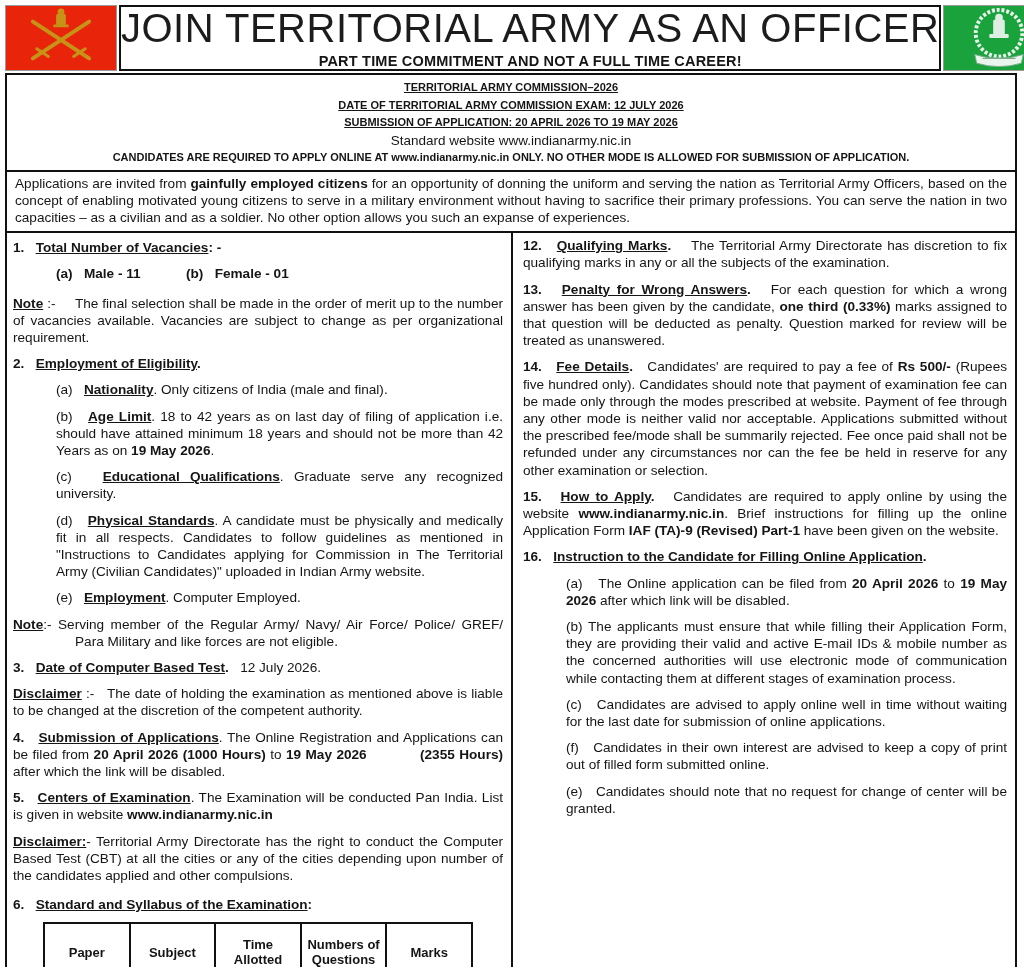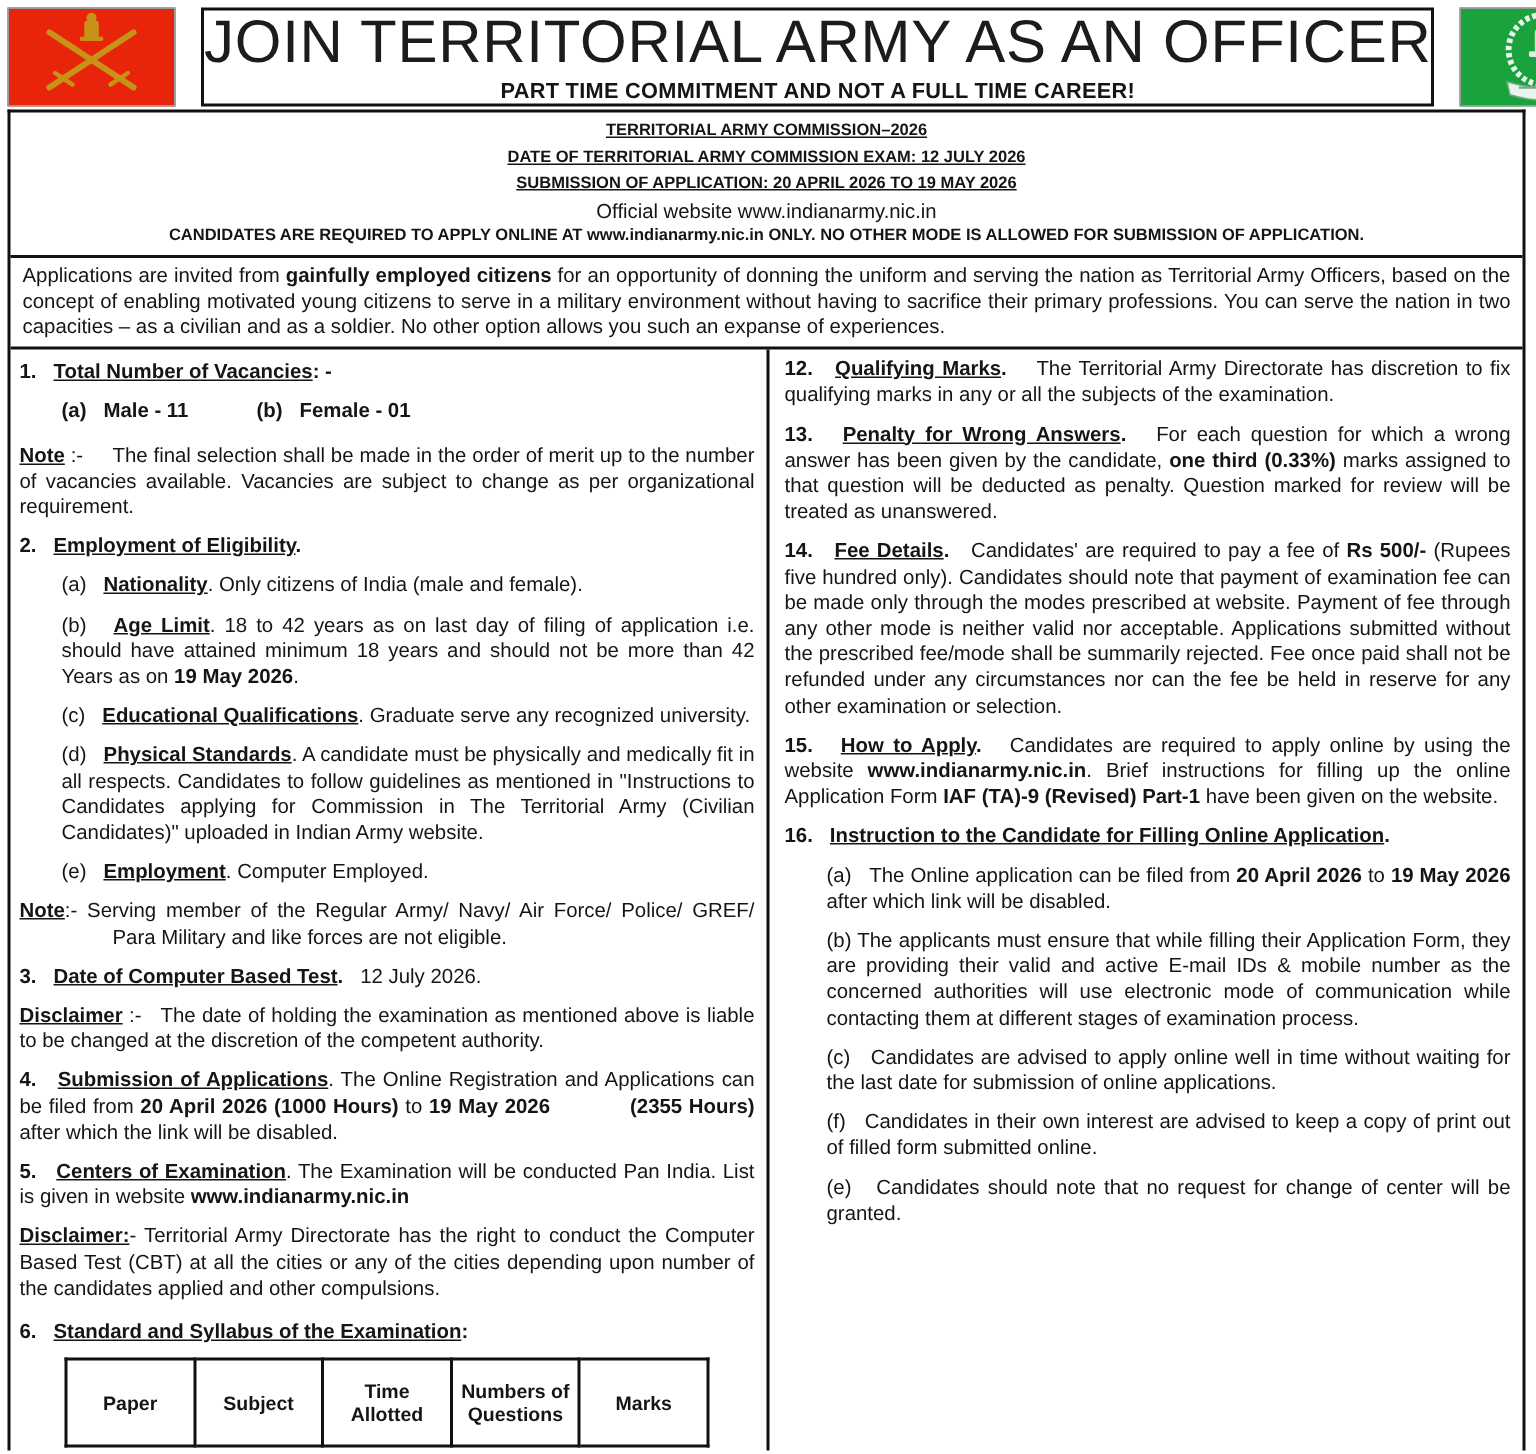--- a/index.html
+++ b/index.html
@@ -4,42 +4,42 @@
 <style>
   html,body{margin:0;padding:0;background:#fff;}
   body{width:1024px;height:969px;overflow:hidden;position:relative;
        font-family:"Liberation Sans","DejaVu Sans",sans-serif;color:#151515;}
   .sheet{position:absolute;left:5px;top:5px;width:1012px;height:964px;}
   
   .banner{display:flex;align-items:stretch;height:66px;margin-bottom:2px;}
   .crest{width:110px;flex:0 0 110px;position:relative;border:1px solid #999;}
   .crest.red{background:#e8250b;}
   .crest.green{background:#1aa33c;}
-  .titlebox{flex:1;border:2px solid #111;margin:0 17px;display:flex;flex-direction:column;
+  .titlebox{flex:1;border:2px solid #111;margin:0 2px;display:flex;flex-direction:column;
             align-items:center;justify-content:center;background:#fff;text-align:right;}
   .doc-title{font-size:40px;letter-spacing:.5px;color:#1c1c1c;line-height:1.05;white-space:nowrap;}
   .doc-subtitle{font-size:14.5px;font-weight:bold;margin-top:4px;letter-spacing:.2px;}
   
   .mainbox{border:2px solid #111;border-bottom:none;height:894px;box-sizing:border-box;
            display:flex;flex-direction:column;}
   .notice{padding:4px 0 3px;text-align:center;border-bottom:2px solid #111;}
   .nline{font-size:11px;line-height:17.5px;}
   .nline.b{font-weight:bold;}
   .nline.u{text-decoration:underline;}
   .nline.small{font-size:13.5px;}
   .nline.wide{max-width:940px;margin:0 auto;}
   .intro{padding:3px 8px 5px;border-bottom:2px solid #111;font-size:13.6px;line-height:16.8px;
          text-align:justify;}
   .columns{flex:1;display:flex;min-height:0;}
   .col{width:50%;box-sizing:border-box;padding:4px 8px 0 6px;overflow:hidden;}
   .col.right{border-left:2px solid #111;padding-left:10px;}
   
   .para{font-size:13.6px;line-height:17.2px;text-align:justify;margin:0 0 9px 0;}
   .para.sec{text-align:left;margin-top:2px;}
-  .para.sub{margin-left:28px;}
+  .para.sub{margin-left:43px;}
   .para.hang{padding-left:62px;text-indent:-62px;}
   .para.gap{margin-top:4px;margin-bottom:12px;}
   .b{font-weight:bold;}
   .u{text-decoration:underline;}
   
   .syllabus{border-collapse:collapse;margin:6px 0 0 30px;width:430px;table-layout:fixed;}
   .syllabus th{border:2px solid #111;font-size:13px;font-weight:bold;text-align:center;
                padding:10px 3px;line-height:15px;height:58px;box-sizing:border-box;vertical-align:middle;}
   
   .crest svg{position:absolute;inset:0;width:100%;height:100%;}
@@ -82,34 +82,34 @@
       </svg>
     </div>
   </div>
 
   <div class="mainbox">
 
     <div class="notice">
         <div class="nline b u">TERRITORIAL ARMY COMMISSION–2026</div>
         <div class="nline b u">DATE OF TERRITORIAL ARMY COMMISSION EXAM: 12 JULY 2026</div>
         <div class="nline b u">SUBMISSION OF APPLICATION: 20 APRIL 2026 TO 19 MAY 2026</div>
-        <div class="nline small">Official website www.indianarmy.nic.in</div>
+        <div class="nline small">Standard website www.indianarmy.nic.in</div>
         <div class="nline b wide">CANDIDATES ARE REQUIRED TO APPLY ONLINE AT www.indianarmy.nic.in ONLY. NO OTHER MODE IS ALLOWED FOR SUBMISSION OF APPLICATION.</div>
       </div>
 
     <div class="intro para" style="margin:0"><span class="">Applications are invited from </span><span class="b ">gainfully employed citizens</span><span class=""> for an opportunity of donning the uniform and serving the nation as Territorial Army Officers, based on the concept of enabling motivated young citizens to serve in a military environment without having to sacrifice their primary professions. You can serve the nation in two capacities – as a civilian and as a soldier. No other option allows you such an expanse of experiences.</span></div>
 
     <div class="columns">
       <div class="col left">
         <div>
             <div class="para sec"><span class="b ">1.&nbsp;&nbsp;&nbsp;</span><span class="b u">Total Number of Vacancies</span><span class="b ">: -</span></div>
             <div class="para sub gap"><span class="b ">(a)&nbsp;&nbsp;&nbsp;Male - 11</span><span class="">&nbsp;&nbsp;&nbsp;&nbsp;&nbsp;&nbsp;&nbsp;&nbsp;&nbsp;&nbsp;&nbsp;&nbsp;</span><span class="b ">(b)&nbsp;&nbsp;&nbsp;Female - 01</span></div>
             <div class="para plain"><span class="b u">Note</span><span class=""> :-&nbsp;&nbsp;&nbsp;&nbsp;&nbsp;The final selection shall be made in the order of merit up to the number of vacancies available. Vacancies are subject to change as per organizational requirement.</span></div>
             <div class="para sec"><span class="b ">2.&nbsp;&nbsp;&nbsp;</span><span class="b u">Employment of Eligibility</span><span class="b ">.</span></div>
-            <div class="para sub"><span class="">(a)&nbsp;&nbsp;&nbsp;</span><span class="b u">Nationality</span><span class="">. Only citizens of India (male and female).</span></div>
+            <div class="para sub"><span class="">(a)&nbsp;&nbsp;&nbsp;</span><span class="b u">Nationality</span><span class="">. Only citizens of India (male and final).</span></div>
             <div class="para sub"><span class="">(b)&nbsp;&nbsp;&nbsp;</span><span class="b u">Age Limit</span><span class="">. 18 to 42 years as on last day of filing of application i.e. should have attained minimum 18 years and should not be more than 42 Years as on </span><span class="b ">19 May 2026</span><span class="">.</span></div>
             <div class="para sub"><span class="">(c)&nbsp;&nbsp;&nbsp;</span><span class="b u">Educational Qualifications</span><span class="">. Graduate serve any recognized university.</span></div>
             <div class="para sub"><span class="">(d)&nbsp;&nbsp;&nbsp;</span><span class="b u">Physical Standards</span><span class="">. A candidate must be physically and medically fit in all respects. Candidates to follow guidelines as mentioned in "Instructions to Candidates applying for Commission in The Territorial Army (Civilian Candidates)" uploaded in Indian Army website.</span></div>
             <div class="para sub"><span class="">(e)&nbsp;&nbsp;&nbsp;</span><span class="b u">Employment</span><span class="">. Computer Employed.</span></div>
             <div class="para hang"><span class="b u">Note</span><span class="">:- Serving member of the Regular Army/ Navy/ Air Force/ Police/ GREF/ Para Military and like forces are not eligible.</span></div>
             <div class="para sec"><span class="b ">3.&nbsp;&nbsp;&nbsp;</span><span class="b u">Date of Computer Based Test</span><span class="b ">.</span><span class="">&nbsp;&nbsp;&nbsp;12 July 2026.</span></div>
             <div class="para plain"><span class="b u">Disclaimer</span><span class=""> :-&nbsp;&nbsp;&nbsp;The date of holding the examination as mentioned above is liable to be changed at the discretion of the competent authority.</span></div>
             <div class="para plain"><span class="b ">4.&nbsp;&nbsp;&nbsp;</span><span class="b u">Submission of Applications</span><span class="">. The Online Registration and Applications can be filed from </span><span class="b ">20 April 2026 (1000 Hours)</span><span class=""> to </span><span class="b ">19 May 2026</span><span class="">&nbsp;&nbsp;&nbsp;&nbsp;&nbsp;&nbsp;&nbsp;&nbsp;&nbsp;&nbsp;&nbsp;&nbsp;</span><span class="b ">(2355 Hours)</span><span class=""> after which the link will be disabled.</span></div>
             <div class="para plain"><span class="b ">5.&nbsp;&nbsp;&nbsp;</span><span class="b u">Centers of Examination</span><span class="">. The Examination will be conducted Pan India. List is given in website </span><span class="b ">www.indianarmy.nic.in</span></div>
             <div class="para plain gap"><span class="b u">Disclaimer:</span><span class="">- Territorial Army Directorate has the right to conduct the Computer Based Test (CBT) at all the cities or any of the cities depending upon number of the candidates applied and other compulsions.</span></div>

